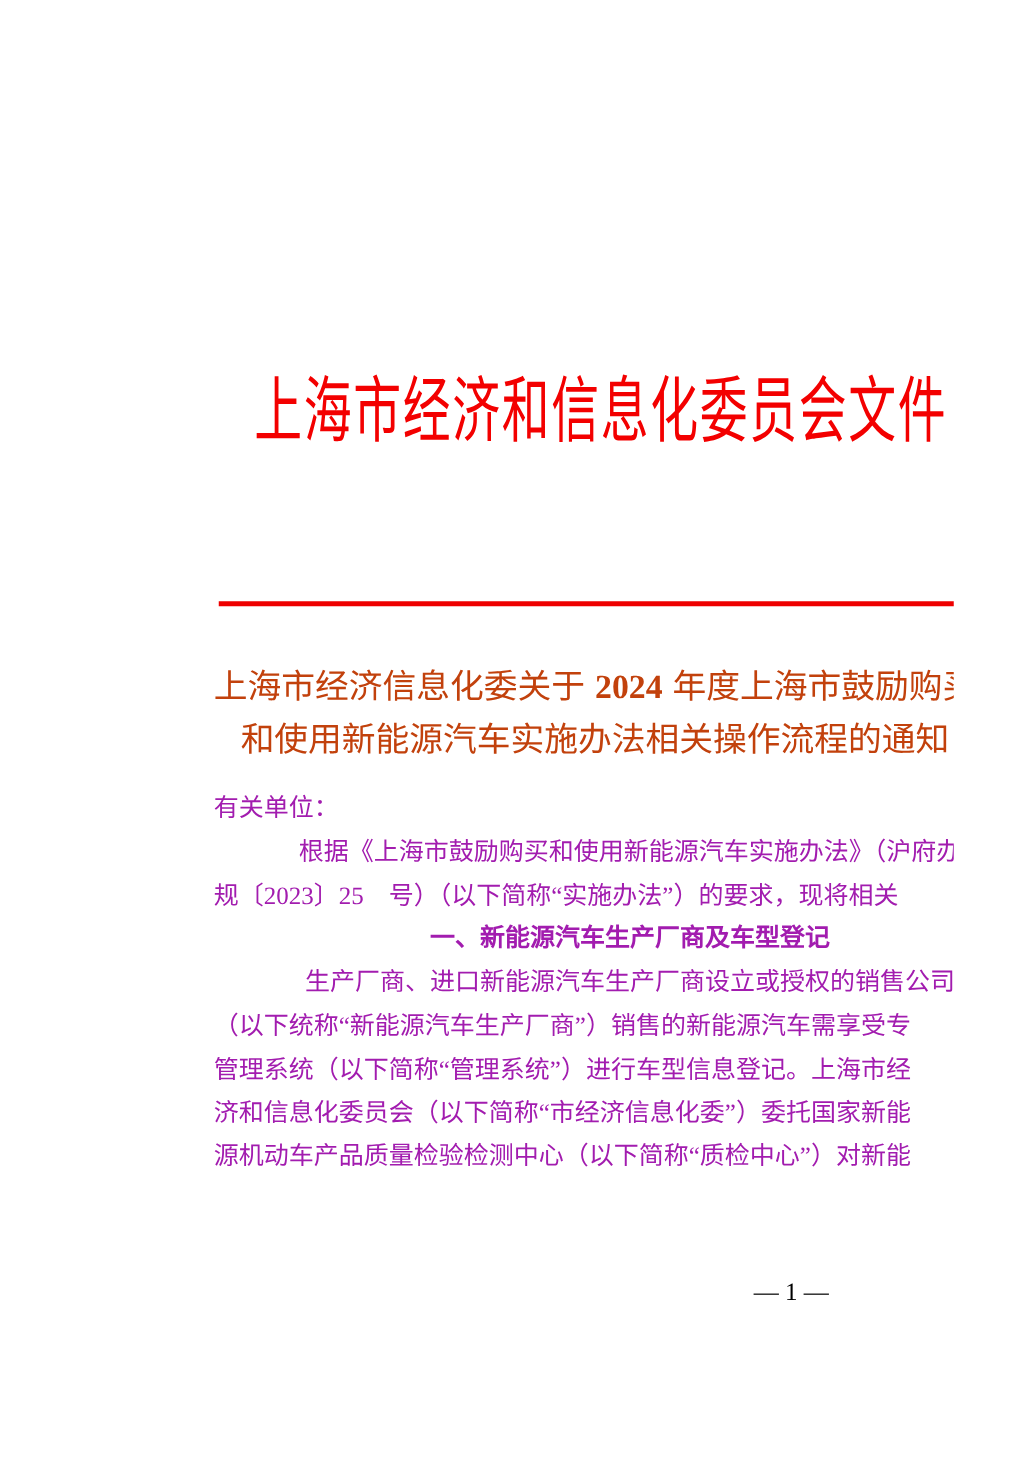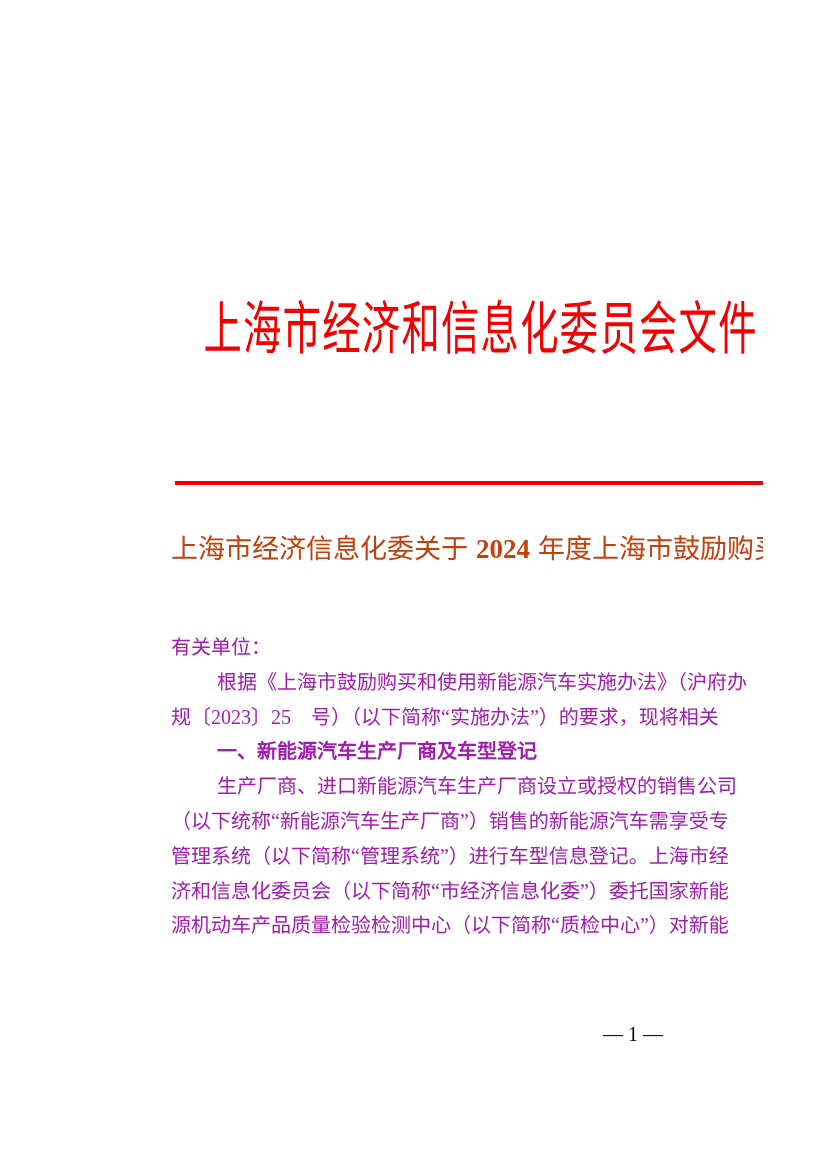--- a/index.html
+++ b/index.html
@@ -81,20 +81,21 @@
     width: 620px;
     font-size: 20px;
     line-height: 34.8px;
     color: #a21caf;
   }
   .body-text .line {
     white-space: nowrap;
   }
   .body-text .indent {
     padding-left: 46px;
+    text-align: center;
   }
   .body-text .heading {
     font-family: "Liberation Sans", "DejaVu Sans", sans-serif;
     font-weight: bold;
   }
 
   
   .page-number {
     position: absolute;
     top: 1022px;
@@ -110,20 +111,21 @@
 
 <div class="page">
 
   <div class="agency-title">上海市经济和信息化委员会文件</div>
 
 
   <div class="red-rule"></div>
 
   <div class="doc-title">
     <div class="title-line"><span>上海市经济信息化委关于</span><span class="year-bold">2024</span><span>年度上海市鼓励购买</span></div>
+    <div class="title-line">和使用新能源汽车实施办法相关操作流程的通知</div>
   </div>
 
   <div class="body-text">
     <div class="line">有关单位：</div>
     <div class="line indent">根据《上海市鼓励购买和使用新能源汽车实施办法》（沪府办</div>
     <div class="line">规〔2023〕25　号）（以下简称“实施办法”）的要求，现将相关</div>
     <div class="line indent heading">一、新能源汽车生产厂商及车型登记</div>
     <div class="line indent">生产厂商、进口新能源汽车生产厂商设立或授权的销售公司</div>
     <div class="line">（以下统称“新能源汽车生产厂商”）销售的新能源汽车需享受专</div>
     <div class="line">管理系统（以下简称“管理系统”）进行车型信息登记。上海市经</div>

